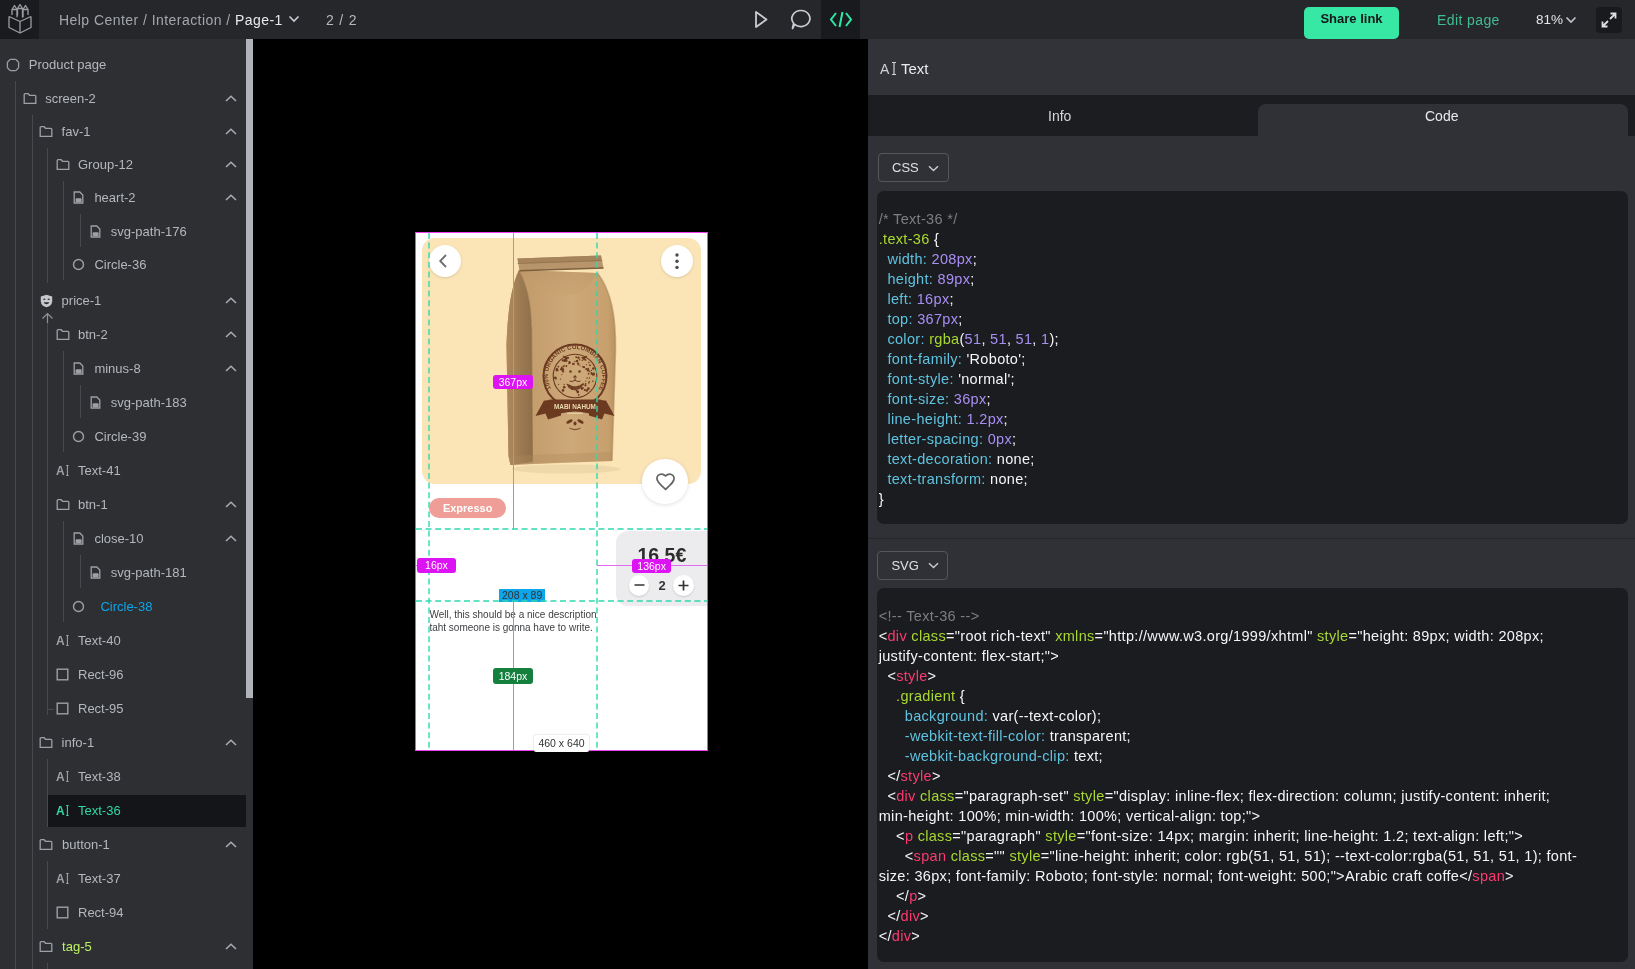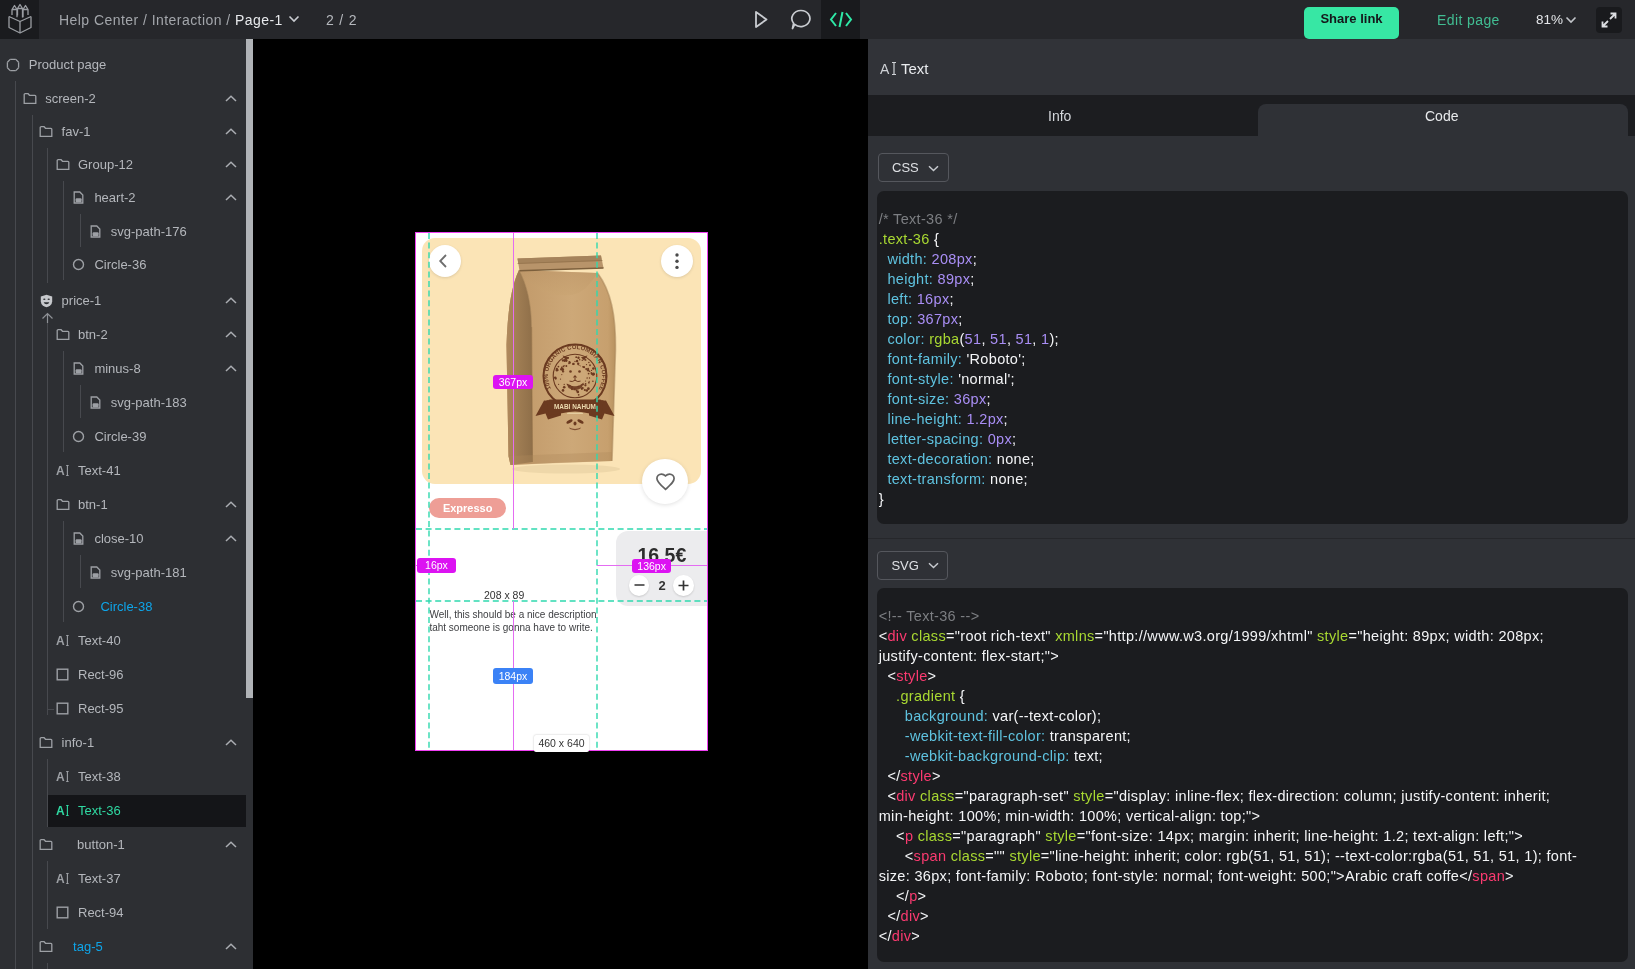--- a/index.html
+++ b/index.html
@@ -293,21 +293,21 @@
       <svg width="14" height="13" viewBox="0 0 14 13">
         <text x="0" y="11" font-size="12" font-weight="bold" fill="#2fd9a2" font-family="Liberation Sans, sans-serif">A</text>
         <path d="M10.2 1.5 h2.4 M11.4 1.5 v10 M10.2 11.5 h2.4" stroke="#2fd9a2" stroke-width="1.1" fill="none"></path>
       </svg>
       <span class="lbl" style="margin-left:8.5px;color:#2fd9a2">Text-36</span>
     </div>
 <div class="row" style="left:39.1px;top:789.8px">
       <svg width="14" height="13" viewBox="0 0 14 13">
         <path d="M1.2 11.3 V2.6 a0.9 0.9 0 0 1 0.9 -0.9 h3 l1.4 1.6 h5.4 a0.9 0.9 0 0 1 0.9 0.9 v7.1 z" fill="none" stroke="#9da0a5" stroke-width="1.3"></path>
       </svg>
-      <span class="lbl" style="margin-left:24px;color:#b4b7bc">button-1</span>
+      <span class="lbl" style="margin-left:9px;color:#b4b7bc">button-1</span>
     </div>
 <svg class="chev" style="left:225px;top:802.3px" width="12" height="7">
       <path d="M1 6 L6 1.2 L11 6" stroke="#aaadb2" stroke-width="1.5" fill="none"></path>
     </svg>
 <div class="row" style="left:55.5px;top:823.8px">
       <svg width="14" height="13" viewBox="0 0 14 13">
         <text x="0" y="11" font-size="12" font-weight="bold" fill="#9da0a5" font-family="Liberation Sans, sans-serif">A</text>
         <path d="M10.2 1.5 h2.4 M11.4 1.5 v10 M10.2 11.5 h2.4" stroke="#9da0a5" stroke-width="1.1" fill="none"></path>
       </svg>
       <span class="lbl" style="margin-left:8.5px;color:#b4b7bc">Text-37</span>
@@ -315,21 +315,21 @@
 <div class="row" style="left:56.0px;top:857.8px">
       <svg width="13" height="13" viewBox="0 0 13 13">
         <rect x="1.2" y="1.2" width="10.6" height="10.6" fill="none" stroke="#9da0a5" stroke-width="1.4"></rect>
       </svg>
       <span class="lbl" style="margin-left:9.0px;color:#b4b7bc">Rect-94</span>
     </div>
 <div class="row" style="left:39.1px;top:891.8px">
       <svg width="14" height="13" viewBox="0 0 14 13">
         <path d="M1.2 11.3 V2.6 a0.9 0.9 0 0 1 0.9 -0.9 h3 l1.4 1.6 h5.4 a0.9 0.9 0 0 1 0.9 0.9 v7.1 z" fill="none" stroke="#9da0a5" stroke-width="1.3"></path>
       </svg>
-      <span class="lbl" style="margin-left:20px;color:#0ea5e9">tag-5</span>
+      <span class="lbl" style="margin-left:9px;color:#bef264">tag-5</span>
     </div>
 <svg class="chev" style="left:225px;top:904.3px" width="12" height="7">
       <path d="M1 6 L6 1.2 L11 6" stroke="#aaadb2" stroke-width="1.5" fill="none"></path>
     </svg>
 <div id="scrollthumb"></div>
 </div>
 
 <div id="canvas">
 <div class="abs" id="screen" style="left:162.8px;top:193.6px;width:291.2px;height:517.6px;background:#fff;outline:1.3px solid #ee3ff2"></div>
 <div class="abs" style="left:169.3px;top:199.2px;width:278.5px;height:245.6px;background:#fbe4b6;border-radius:13px"></div>
@@ -515,21 +515,21 @@
 <svg class="abs" style="left:420px;top:213px" width="8" height="19">
       <circle cx="4" cy="3" r="1.7" fill="#4a4a4a"></circle>
       <circle cx="4" cy="9.2" r="1.7" fill="#4a4a4a"></circle>
       <circle cx="4" cy="15.4" r="1.7" fill="#4a4a4a"></circle>
     </svg>
 <div class="abs" style="left:389.4px;top:419.6px;width:45.4px;height:45.4px;border-radius:50%;background:#fff;box-shadow:0 1px 4px rgba(0,0,0,.12)"></div>
 <svg class="abs" style="left:401px;top:432px" width="23" height="21" viewBox="0 0 24 22">
       <path d="M12 19.2 L10.7 18.05 C5.9 13.8 3 11.2 3 7.9 C3 5.2 5.1 3.2 7.8 3.2 C9.3 3.2 10.8 3.9 12 5.05 C13.2 3.9 14.7 3.2 16.2 3.2 C18.9 3.2 21 5.2 21 7.9 C21 11.2 18.1 13.8 13.3 18.1 L12 19.2 Z" fill="none" stroke="#636363" stroke-width="1.8"></path>
     </svg>
 <div class="abs" style="left:175.8px;top:459.1px;width:77.7px;height:20.1px;border-radius:10.5px;background:#ee9e96;color:#fff;font-size:11px;font-weight:bold;text-align:center;line-height:20.1px">Expresso</div>
-<div class="abs" style="left:228px;top:550px;background:#ffffff;color:#333;font-size:10.5px;padding:0 3px;line-height:13px">208 x 89</div>
+<div class="abs" style="left:246px;top:550px;background:#0ea5e9;color:#333;font-size:10.5px;padding:0 3px;line-height:13px">208 x 89</div>
 <div class="abs" style="left:176.39999999999998px;top:568.8px;width:175px;font-size:10px;color:#3f4043;line-height:13.1px">Well, this should be a nice description taht someone is gonna have to write.</div>
 <div class="abs" style="left:363.29999999999995px;top:491.70000000000005px;width:91.1px;height:75.8px;background:#ececee;border-radius:12px 0 0 12px"></div>
 <div class="abs" style="left:363.29999999999995px;top:504.5px;width:91.1px;text-align:center;font-size:19.5px;font-weight:bold;color:#2d2d2d">16.5€</div>
 <div class="abs" style="left:375.70000000000005px;top:536.1px;width:20.6px;height:20.6px;border-radius:50%;background:#fff;box-shadow:0 1px 2px rgba(0,0,0,.15)"></div>
 <svg class="abs" style="left:380.5px;top:545.4px" width="11" height="2">
       <path d="M0.5 1 h10" stroke="#4a4a4a" stroke-width="1.7"></path>
     </svg>
 <div class="abs" style="left:399.9px;top:538.5px;width:18.6px;text-align:center;font-size:13px;font-weight:bold;color:#333">2</div>
 <div class="abs" style="left:420.1px;top:536.1px;width:20.6px;height:20.6px;border-radius:50%;background:#fff;box-shadow:0 1px 2px rgba(0,0,0,.15)"></div>
 <svg class="abs" style="left:425px;top:541px" width="11" height="11">
@@ -548,21 +548,21 @@
 <svg class="abs" style="left:162.8px;top:560.9px" width="291" height="2">
       <line x1="0" y1="1" x2="291" y2="1" stroke="#2fd9ae" stroke-width="1.4" stroke-dasharray="6 3.6"></line>
     </svg>
 <div class="abs" style="left:259.5px;top:193.6px;width:1.3px;height:296.0px;background:#e46cf2"></div>
 <div class="abs" style="left:259.5px;top:561.9px;width:1.3px;height:149.3px;background:#e46cf2"></div>
 <div class="abs" style="left:343.6px;top:526.2px;width:110.6px;height:1.3px;background:#e46cf2"></div>
 <div class="abs" style="left:162.8px;top:526.2px;width:13.6px;height:1.3px;background:#e46cf2"></div>
 <div class="abs" style="left:240.3px;top:335.9px;width:39.4px;height:14px;line-height:14px;background:#dc13f2;color:#fff;font-size:10.5px;text-align:center;border-radius:3px;">367px</div>
 <div class="abs" style="left:164.3px;top:519.3px;width:38.4px;height:15px;line-height:15px;background:#dc13f2;color:#fff;font-size:10.5px;text-align:center;border-radius:3px;">16px</div>
 <div class="abs" style="left:378.79999999999995px;top:520.1px;width:39.7px;height:14px;line-height:14px;background:#dc13f2;color:#fff;font-size:10.5px;text-align:center;border-radius:3px;">136px</div>
-<div class="abs" style="left:240px;top:629.3px;width:39.9px;height:16px;line-height:16px;background:#3b82f6;color:#fff;font-size:10.5px;text-align:center;border-radius:3px;">184px</div>
+<div class="abs" style="left:240px;top:629.3px;width:39.9px;height:16px;line-height:16px;background:#15803d;color:#fff;font-size:10.5px;text-align:center;border-radius:3px;">184px</div>
 </div>
 
 <div id="rpanel">
 <div id="rheader"></div>
 <svg class="abs" style="left:12px;top:22px" width="17" height="15">
       <text x="0" y="13" font-size="14" fill="#cfd2d6" font-family="Liberation Sans, sans-serif">A</text>
       <path d="M12 1.5 h4 M14 1.5 v12 M12 13.5 h4" stroke="#cfd2d6" stroke-width="1.2" fill="none"></path>
     </svg>
 <div class="abs" style="left:33px;top:21px;font-size:15px;color:#e9ebee">Text</div>
 <div id="tabstrip"></div>

